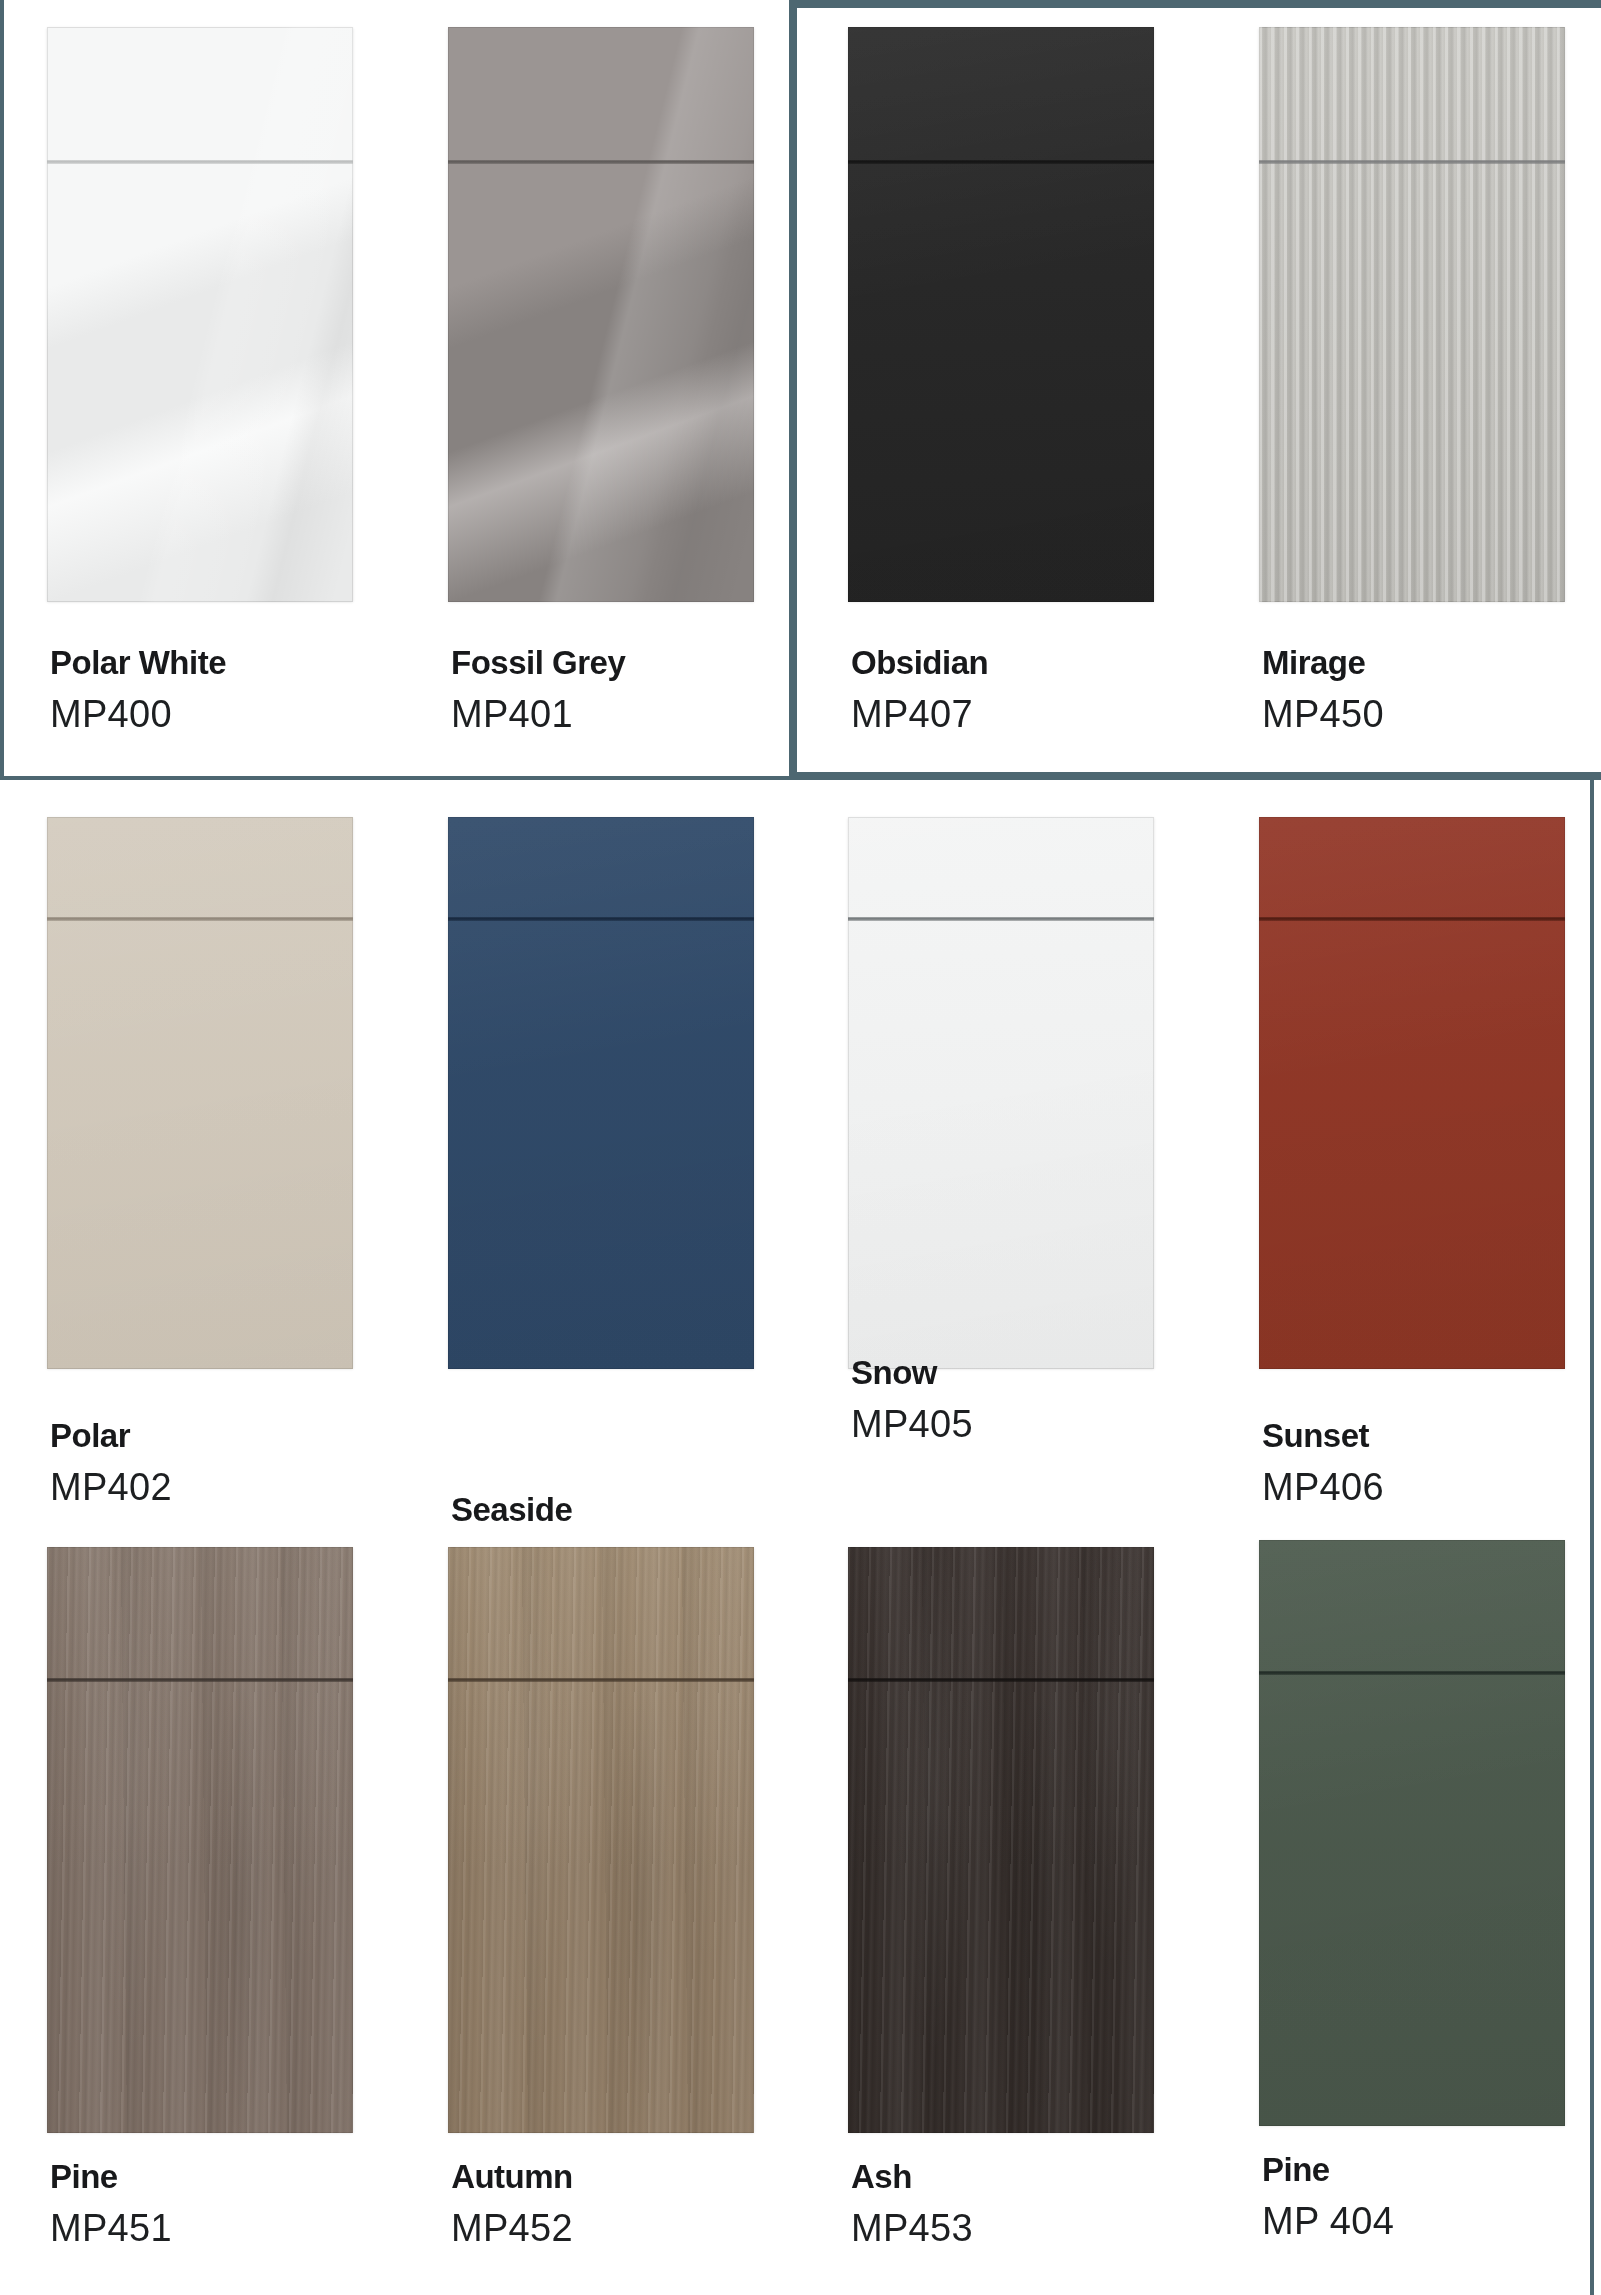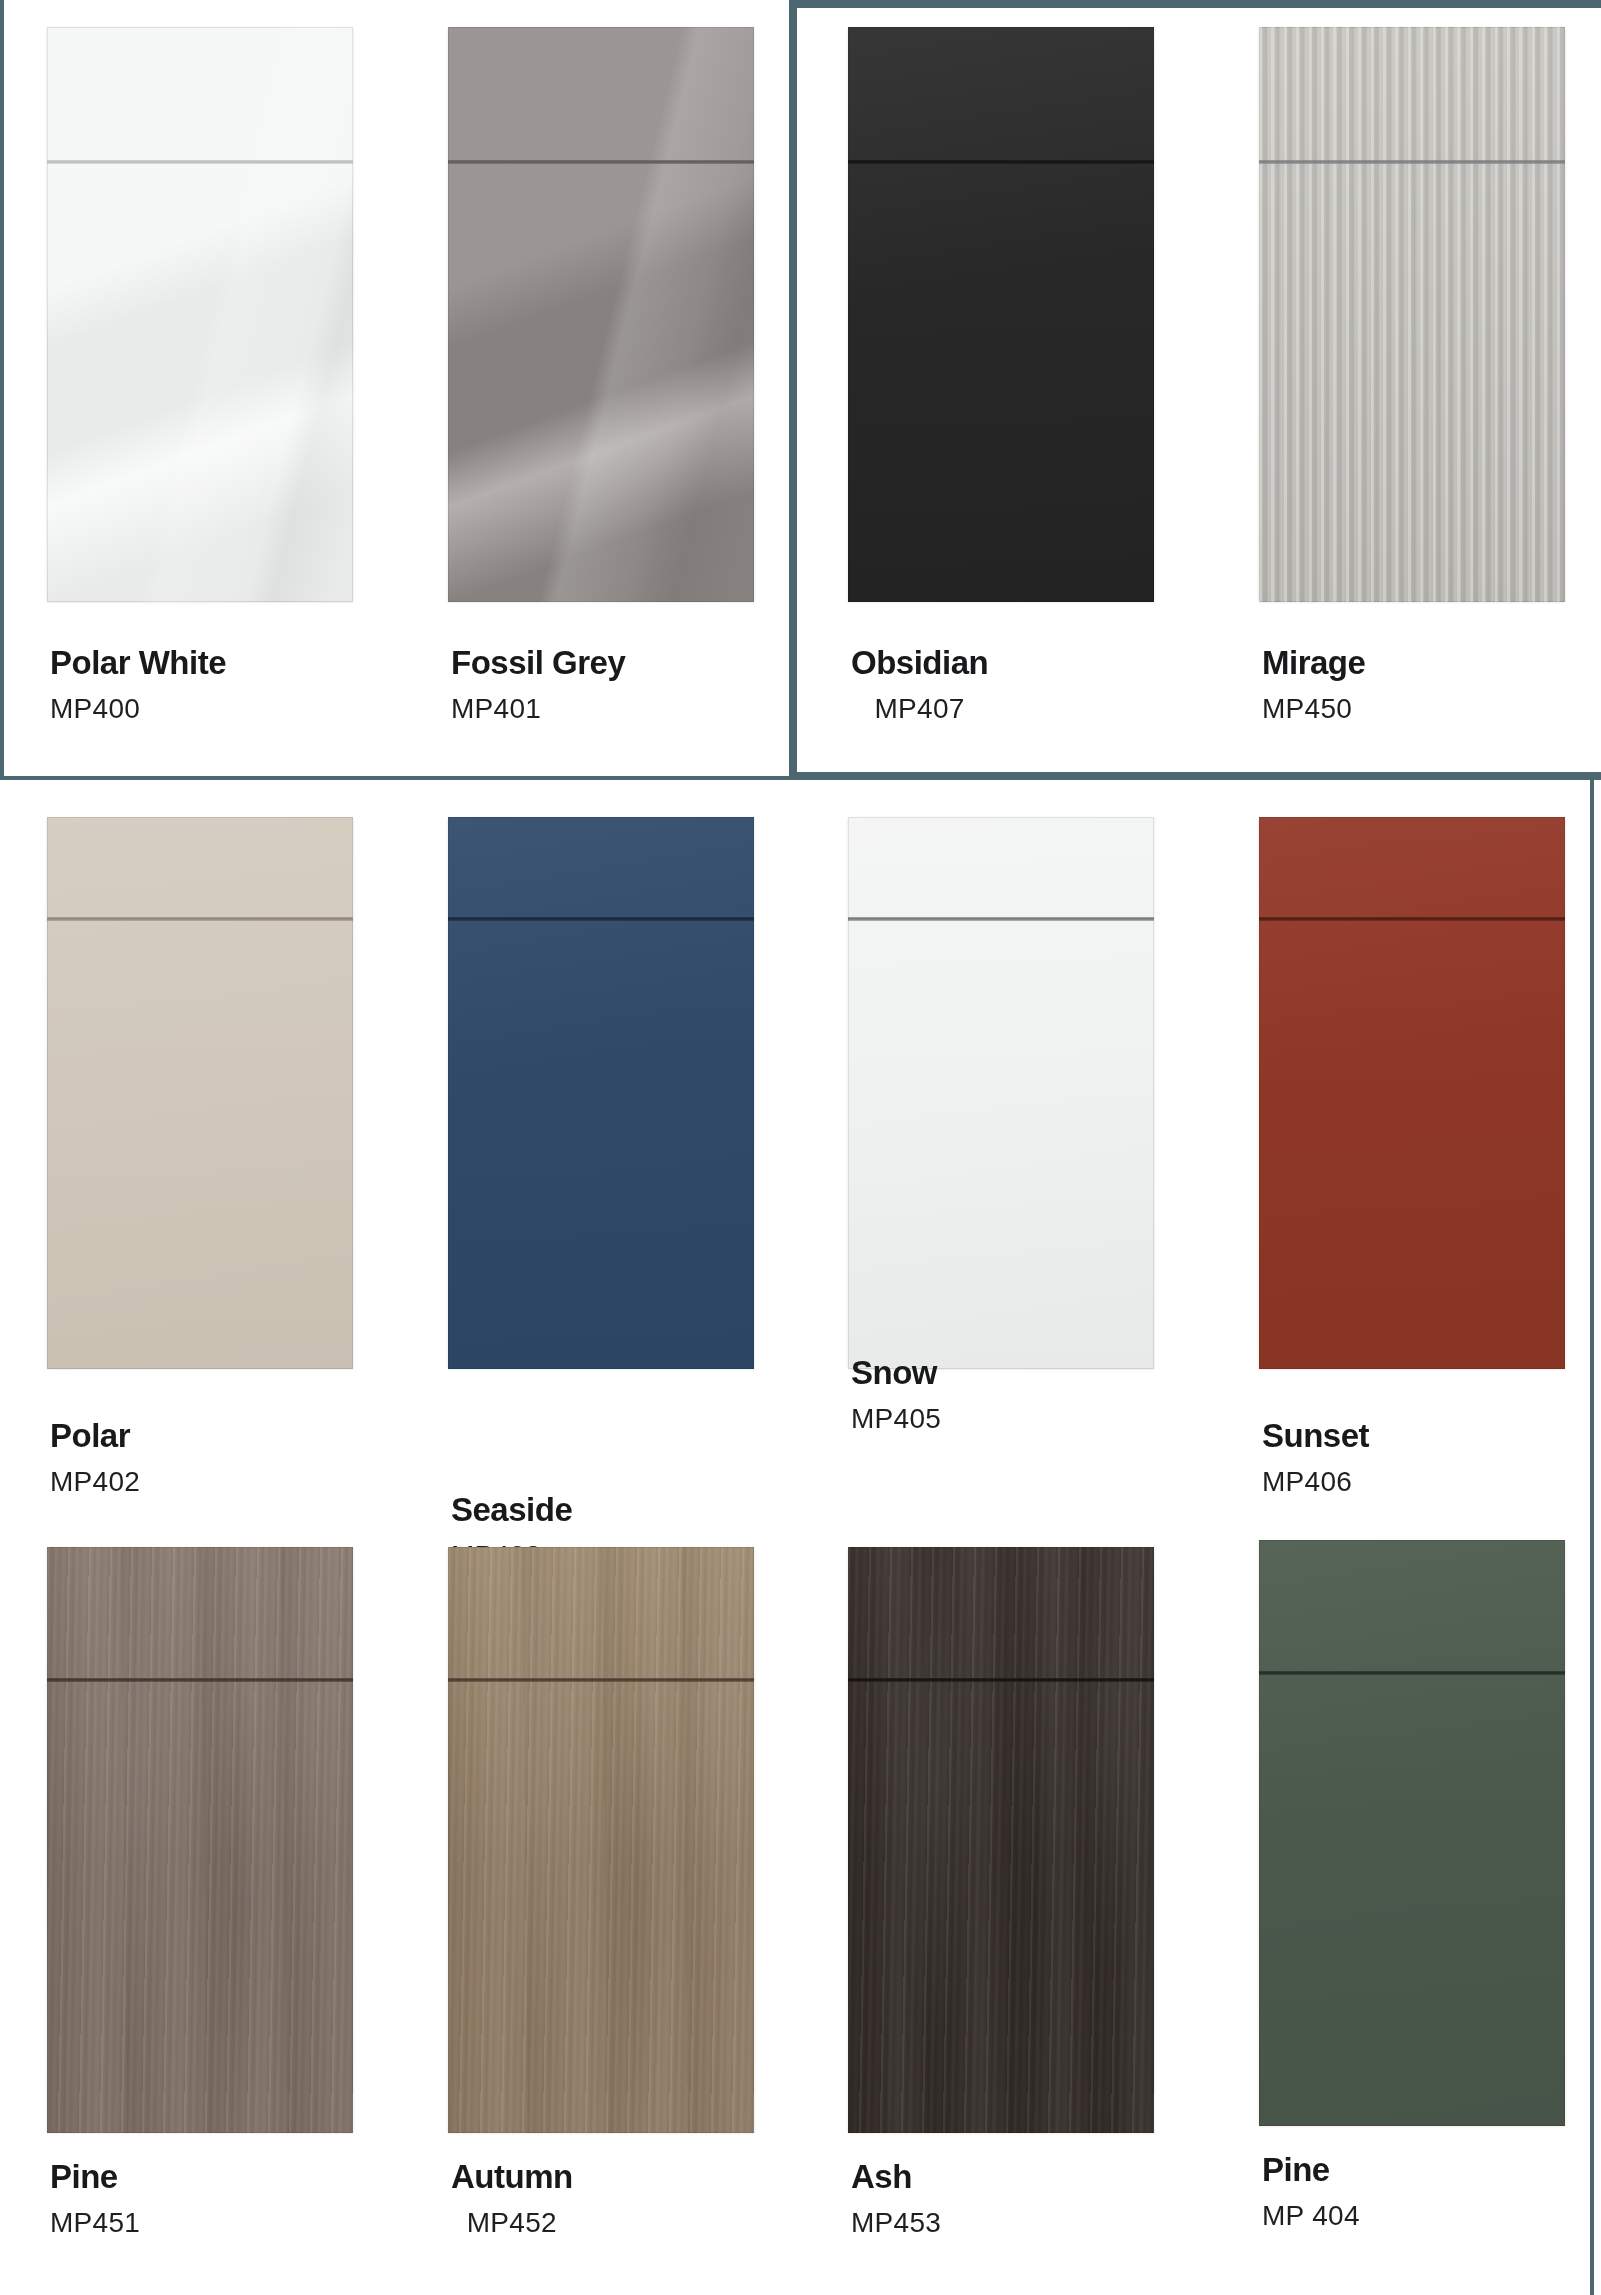--- a/index.html
+++ b/index.html
@@ -85,21 +85,21 @@
   }
   .swatch-name {
     font-size: 33px;
     font-weight: 700;
     color: #18191b;
     letter-spacing: -0.5px;
     line-height: 1;
     white-space: nowrap;
   }
   .swatch-code {
-    font-size: 28px;
+    font-size: 38px;
     font-weight: 400;
     color: #1d1f21;
     letter-spacing: 0.3px;
     line-height: 1;
     margin-top: 16px;
     white-space: nowrap;
   }
 </style>
 </head>
 <body>
@@ -133,21 +133,21 @@
     <div class="label-block" style="left:451px;top:646px;">
       <div class="swatch-name">Fossil Grey</div>
       <div class="swatch-code">MP401</div>
     </div>
     <div class="swatch-cell" style="left:848px;top:27px;width:306px;height:575px;">
       <div class="door" style="background:linear-gradient(178deg,rgba(44,44,44,1) 0%,rgba(35,35,35,1) 100%);box-shadow:inset 0 0 0 0.9px rgba(0,0,0,0.10), 0 0.9px 2.7px rgba(0,0,0,0.13);">
         <div class="sheen" style="background:linear-gradient(170deg, rgba(255,255,255,0.05) 0%, rgba(255,255,255,0) 45%,rgba(0,0,0,0.02) 100%);"></div>
         <div class="groove" style="top:133px;background:linear-gradient(180deg,rgba(19,19,19,0.55) 0%,rgba(19,19,19,1) 45%,rgba(19,19,19,0.45) 100%);"></div>
       </div>
     </div>
-    <div class="label-block" style="left:851px;top:646px;text-align:center;">
+    <div class="label-block" style="left:851px;top:646px;">
       <div class="swatch-name">Obsidian</div>
       <div class="swatch-code">MP407</div>
     </div>
     <div class="swatch-cell" style="left:1259px;top:27px;width:306px;height:575px;">
       <div class="door" style="background:linear-gradient(180deg,rgba(198,197,192,1) 0%,rgba(184,183,178,1) 100%);box-shadow:inset 0 0 0 0.9px rgba(0,0,0,0.10), 0 0.9px 2.7px rgba(0,0,0,0.13);">
         <div class="ribs" style="background:repeating-linear-gradient(90deg,rgba(255,255,255,0.30) 0px, rgba(255,255,255,0.30) 2.7px,rgba(0,0,0,0.035) 3.6px, rgba(0,0,0,0.075) 7px,rgba(255,255,255,0.12) 9.8px, rgba(255,255,255,0.02) 12.4px);"></div>
         <div class="groove" style="top:133px;background:linear-gradient(180deg,rgba(123,124,125,0.55) 0%,rgba(123,124,125,1) 45%,rgba(123,124,125,0.45) 100%);"></div>
       </div>
     </div>
     <div class="label-block" style="left:1262px;top:646px;">

